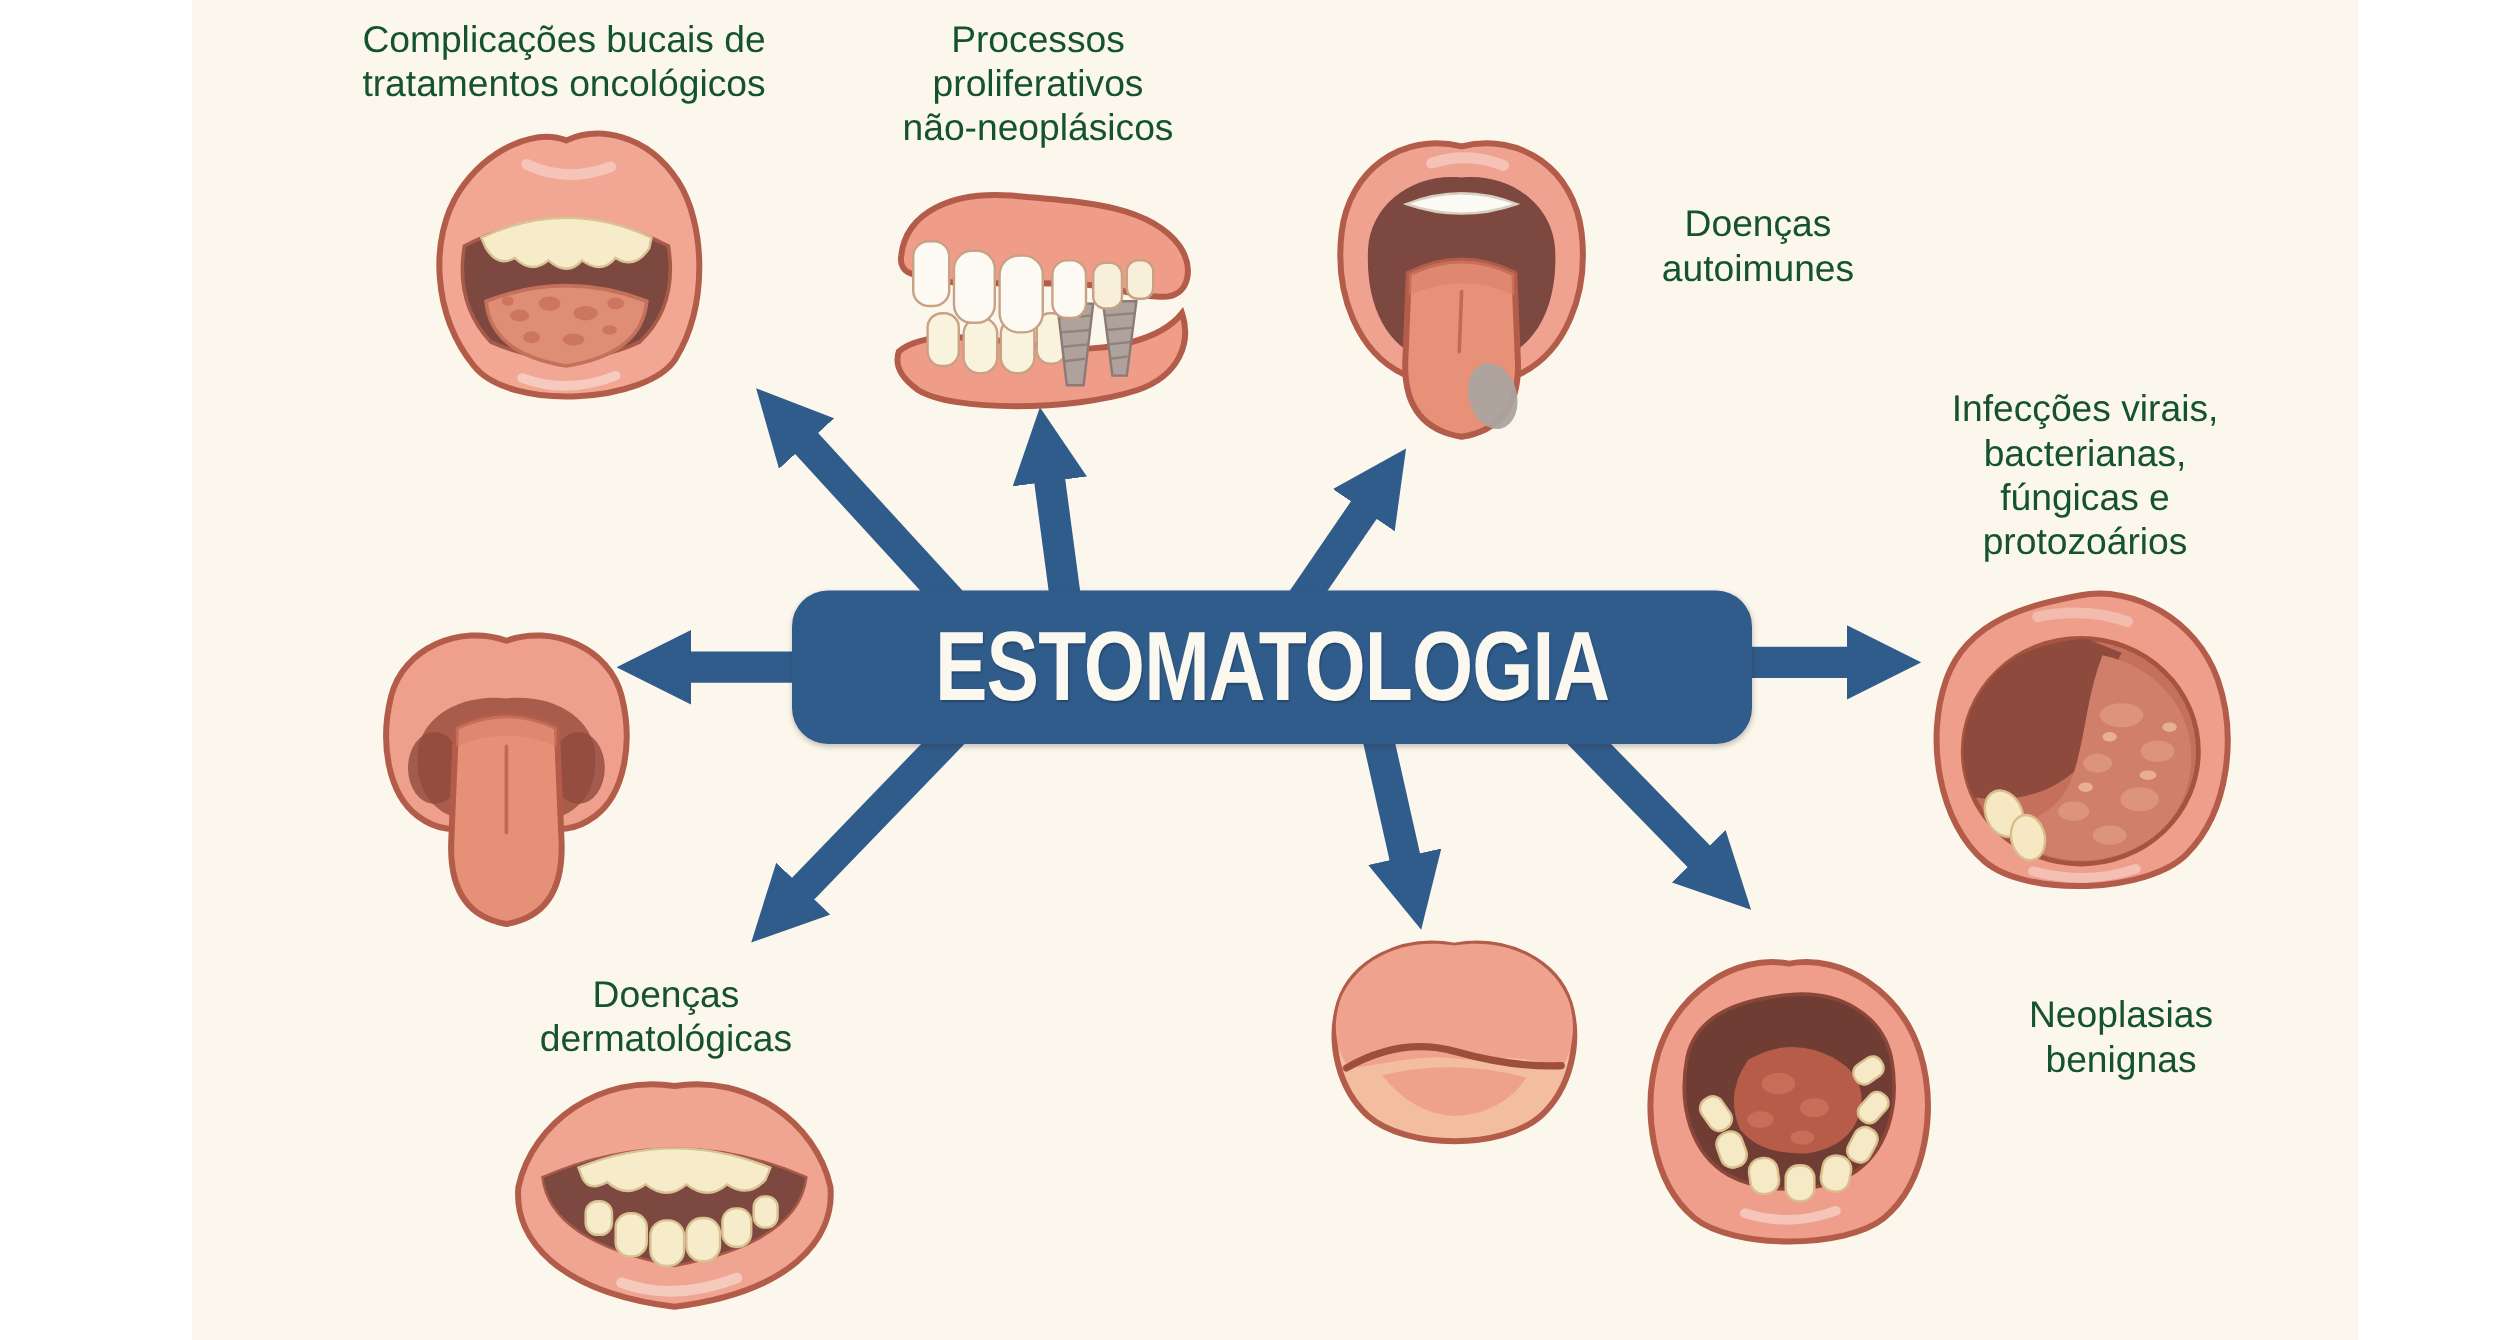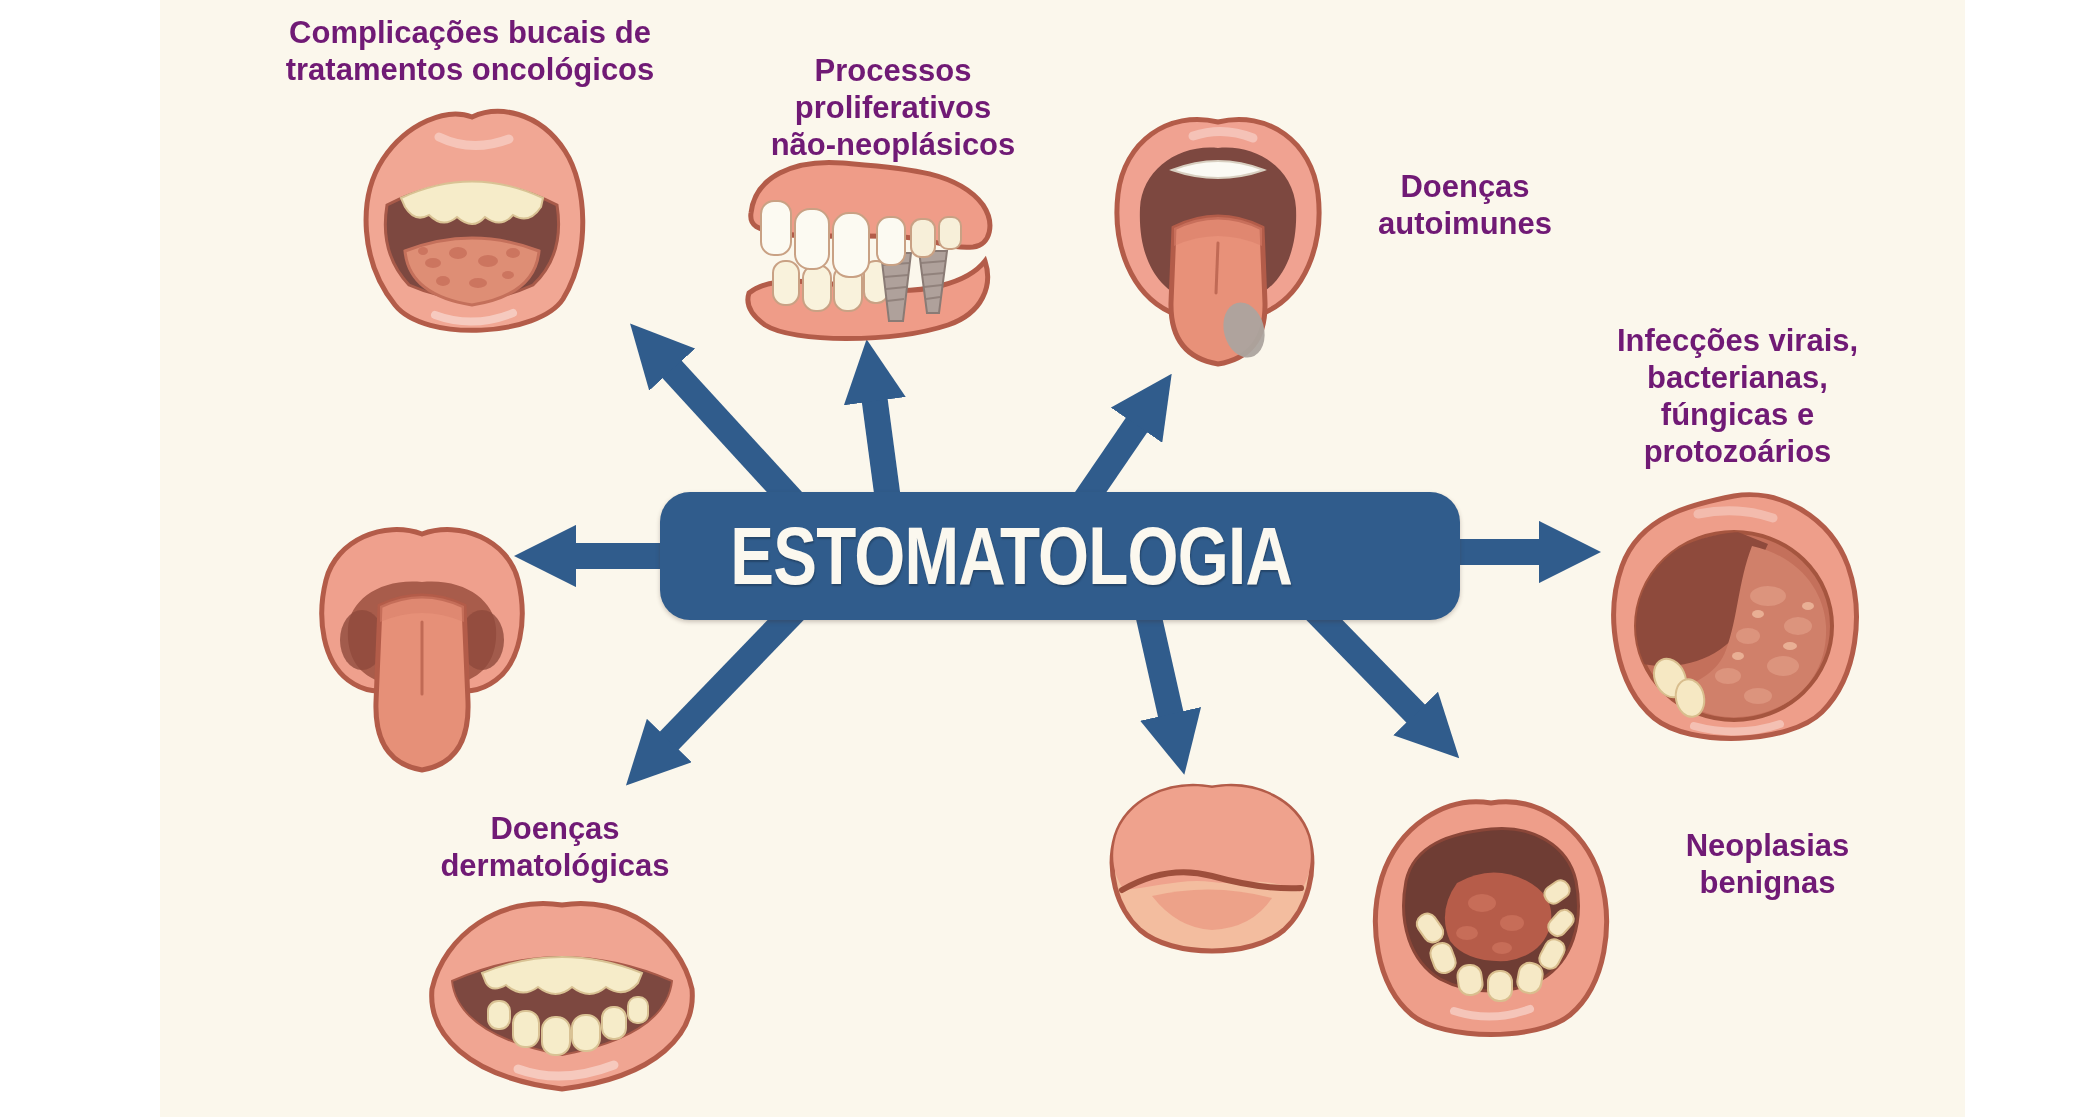--- a/index.html
+++ b/index.html
@@ -5,27 +5,27 @@
   html,body{margin:0;padding:0;background:#ffffff;}
   #stage{
     position:relative;width:2085px;height:1117px;background:#ffffff;overflow:hidden;
     font-family:"Liberation Sans",sans-serif;
   }
   #canvas{
     position:absolute;left:160px;top:0;width:1805px;height:1117px;
     background:#FBF7EC;
   }
   .cat-label{
-    position:absolute;color:#701a75;font-weight:bold;font-size:31px;line-height:37px;
+    position:absolute;color:#14532d;font-weight:normal;font-size:31px;line-height:37px;
     text-align:center;white-space:pre-line;letter-spacing:0px;
   }
   #arrow-layer{position:absolute;left:0;top:0;width:2085px;height:1117px;}
   #center-box{
     position:absolute;left:660px;top:492px;width:800px;height:128px;
-    background:#305C8C;border-radius:30px;display:flex;align-items:center;
+    background:#305C8C;border-radius:30px;display:flex;align-items:center;justify-content:center;
     box-shadow:0 2px 4px rgba(60,40,30,.25);
   }
   #center-title{
     color:#FBF8EF;font-weight:bold;font-size:82px;letter-spacing:-1px;
     display:inline-block;transform:scaleX(.8);white-space:nowrap;
     text-shadow:1px 2px 2px rgba(0,0,0,.25);
   }
   .illus{position:absolute;}
 </style>
 </head>
@@ -51,21 +51,21 @@
       <line x1="1300" y1="595" x2="1420" y2="718" marker-end="url(#ah)"></line>
     </g>
   </svg>
 
   <div id="center-box">
     <span id="center-title">ESTOMATOLOGIA</span>
   </div>
 
   <div class="cat-label" style="left:190px;top:14px;width:560px;">Complicações bucais de
 tratamentos oncológicos</div>
-  <div class="cat-label" style="left:728px;top:14px;width:330px;margin-top:38px;">Processos
+  <div class="cat-label" style="left:700px;top:14px;width:330px;">Processos
 proliferativos
 não-neoplásicos</div>
   <div class="cat-label" style="left:1330px;top:168px;width:270px;">Doenças
 autoimunes</div>
   <div class="cat-label" style="left:1565px;top:322px;width:345px;text-align:center;">Infecções virais,
 bacterianas,
 fúngicas e
 protozoários</div>
   <div class="cat-label" style="left:385px;top:810px;width:340px;">Doenças
 dermatológicas</div>

